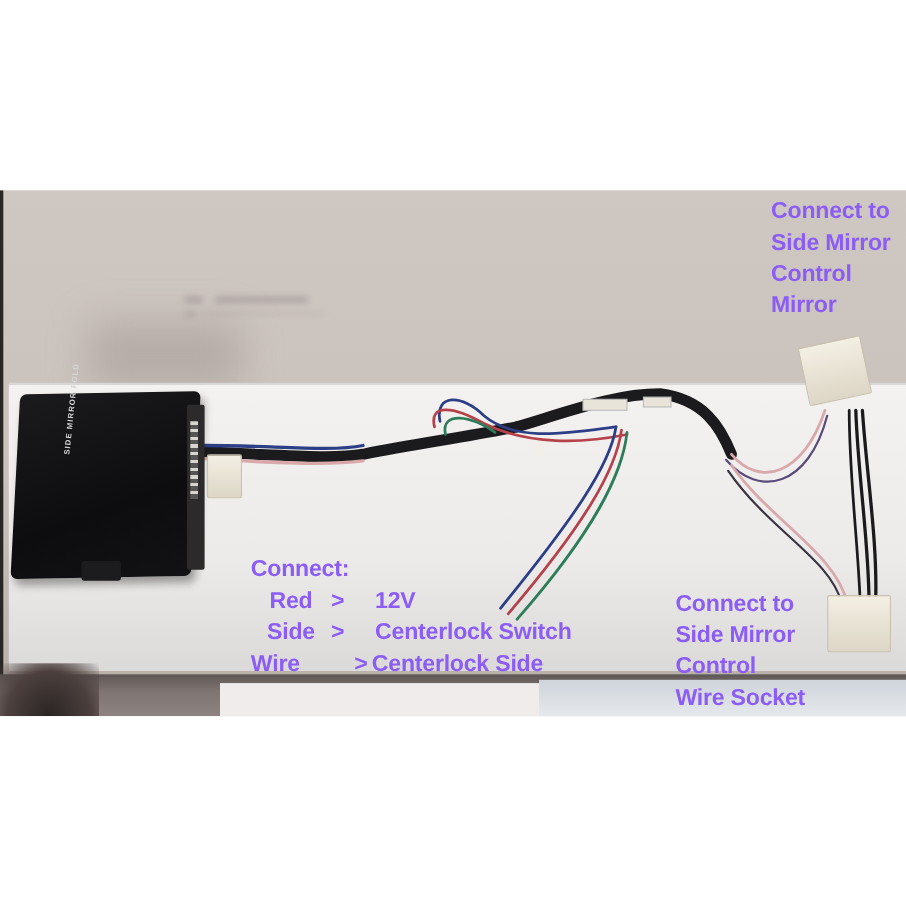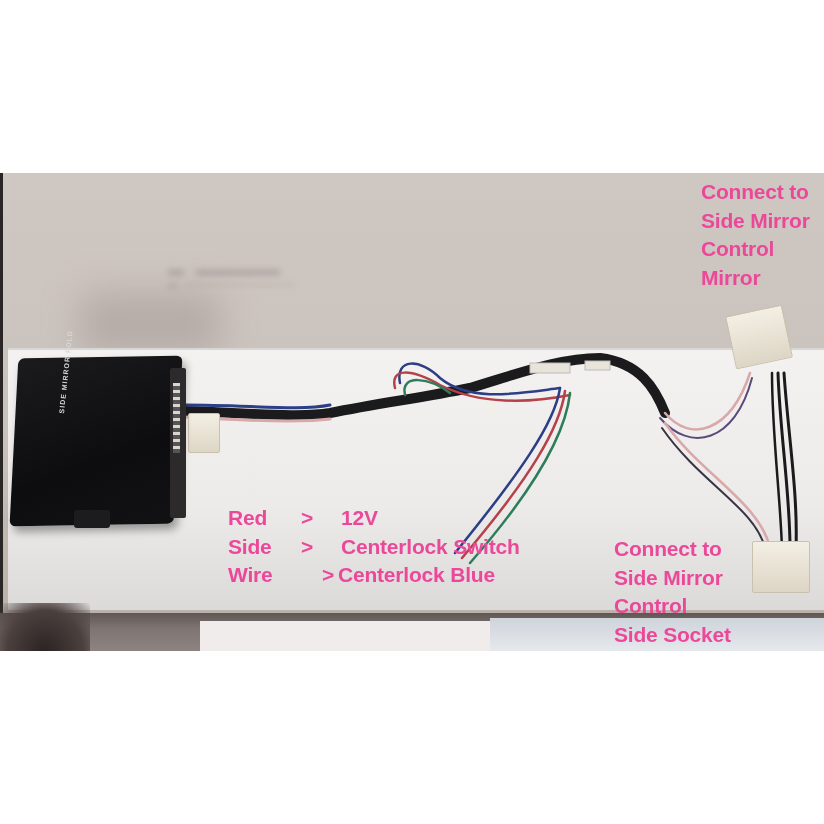--- a/index.html
+++ b/index.html
@@ -29,24 +29,24 @@
   }
   .module-side { position: absolute; left: 170px; top: 195px; width: 16px; height: 150px; background: #2c2a2b; border-radius: 2px; }
   .module-pins { position: absolute; left: 173px; top: 210px; width: 7px; height: 70px; background: repeating-linear-gradient(180deg,#d9d6cf 0 3px,#555 3px 7px); }
   .module-label {
     position: absolute; left: 58px; top: 240px; width: 12px; font-size: 7px; letter-spacing: 1px;
     color: #d7d7d7; font-weight: bold; transform: rotate(-84deg); transform-origin: left top; white-space: nowrap;
   }
   .module-latch { position: absolute; left: 74px; top: 337px; width: 36px; height: 18px; background: #1c1c1e; border-radius: 3px; }
   .connector { position: absolute; background: linear-gradient(180deg,#f3efe3,#ddd6c6); border: 1px solid #c9c1ad; border-radius: 2px; }
   svg.wires { position: absolute; left: 0; top: 0; width: 824px; height: 478px; }
-  .annot { position: absolute; font-weight: bold; color: #ec4899; font-size: 21px; line-height: 28.5px; letter-spacing: -0.2px; white-space: nowrap; }
+  .annot { position: absolute; font-weight: bold; color: #8b5cf6; font-size: 21px; line-height: 28.5px; letter-spacing: -0.2px; white-space: nowrap; }
   .annot .line { display: block; }
   .legend-row { display: flex; }
-  .legend-row .c1 { width: 73px; }
+  .legend-row .c1 { width: 73px; text-align: center; }
   .legend-row .c2 { width: 40px; }
 </style>
 </head>
 <body>
 
 <div class="photo">
   <div class="photo-left-edge"></div>
   <div class="shadow-wall"></div>
   <div class="wall-smudge">
     <span style="left:0;top:2px;width:16px;"></span>
@@ -103,35 +103,36 @@
 </div>
 
 <div class="annot" style="left:701px;top:178px;">
   <span class="line">Connect to</span>
   <span class="line">Side Mirror</span>
   <span class="line">Control</span>
   <span class="line">Mirror</span>
 </div>
 
 <div class="annot" style="left:228px;top:504px;">
+  <span class="line">Connect:</span>
   <div class="legend-row">
     <span class="c1">Red</span>
     <span class="c2">&gt;</span>
     <span>12V</span>
   </div>
   <div class="legend-row">
     <span class="c1">Side</span>
     <span class="c2">&gt;</span>
     <span>Centerlock Switch</span>
   </div>
   <div class="legend-row">
     <span style="width:94px;">Wire</span>
     <span style="width:16px;">&gt;</span>
-    <span>Centerlock Blue</span>
+    <span>Centerlock Side</span>
   </div>
 </div>
 
 <div class="annot" style="left:614px;top:535px;">
   <span class="line">Connect to</span>
   <span class="line">Side Mirror</span>
   <span class="line">Control</span>
-  <span class="line">Side Socket</span>
+  <span class="line">Wire Socket</span>
 </div>
 
 </body></html>

